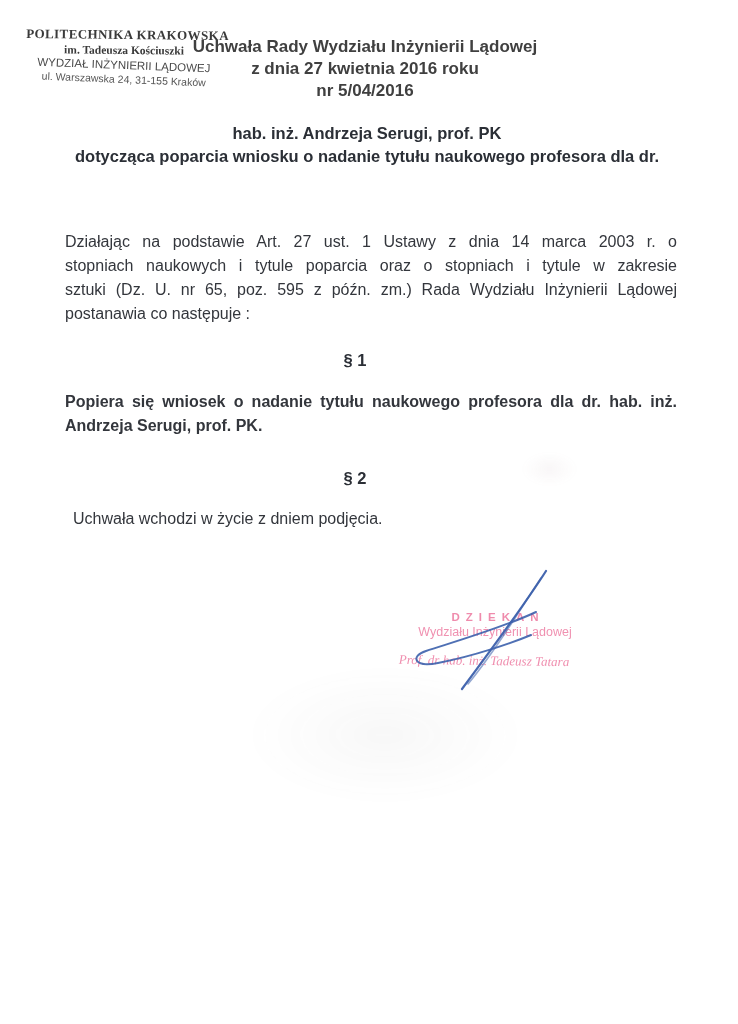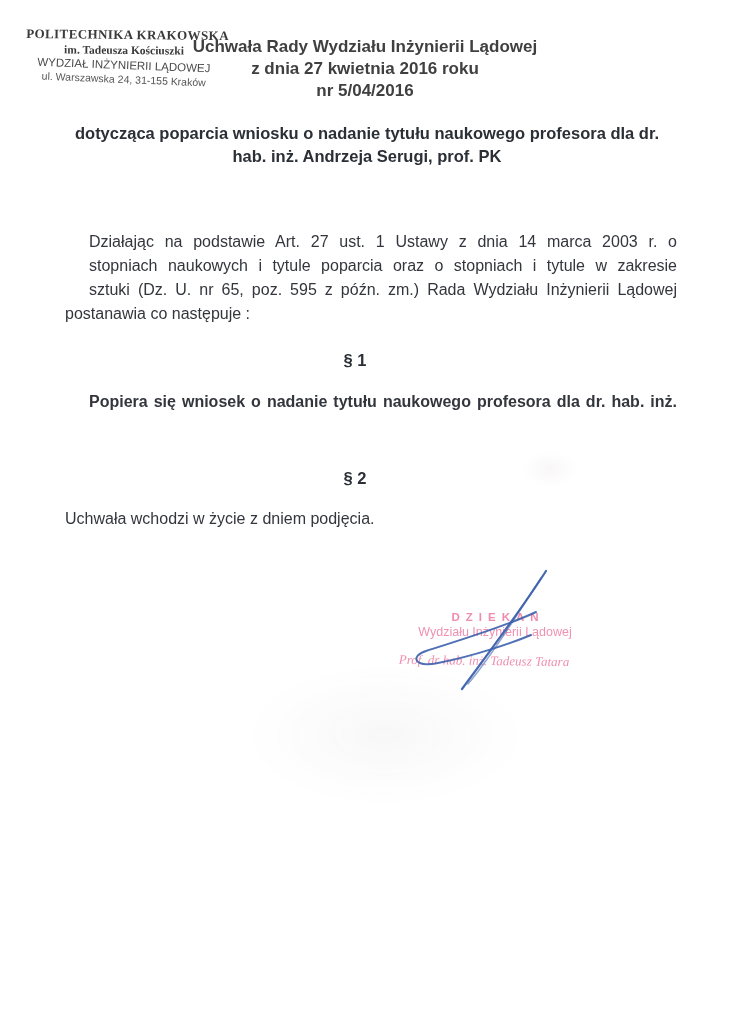--- a/index.html
+++ b/index.html
@@ -86,36 +86,36 @@
   
   .body-text {
     position: absolute;
     left: 65px;
     width: 612px;
     font-size: 16px;
     line-height: 24px;
     color: #33363c;
   }
   .preamble { top: 230px; }
-  .jl  { text-align: justify; text-align-last: justify; margin-left: 24px; }
+  .jl  { text-align: justify; text-align-last: justify; }
   .jll { text-align: left; }
 
   .sec-mark {
     position: absolute;
     left: 40px;
     width: 630px;
     text-align: center;
     font-weight: bold;
     font-size: 16.5px;
     color: #2b2f36;
   }
   .sec1-mark { top: 351px; }
   .sec1-text { top: 390px; font-weight: bold; }
   .sec2-mark { top: 469px; }
-  .sec2-text { top: 507px; }
+  .sec2-text { top: 507px; margin-left: 8px; }
 
   
   .dean-stamp {
     position: absolute;
     left: 372px;
     top: 611px;
     width: 246px;
     text-align: center;
     color: var(--stamp-pink, #ee82a6);
   }
@@ -191,34 +191,35 @@
     <div class="lh-address">ul. Warszawska 24, 31-155 Kraków</div>
   </div>
 
   <div class="title-block">
     <div>Uchwała Rady Wydziału Inżynierii Lądowej</div>
     <div>z dnia 27 kwietnia 2016 roku</div>
     <div>nr 5/04/2016</div>
   </div>
 
   <div class="subject-block">
+    <div>hab. inż. Andrzeja Serugi, prof. PK</div>
     <div>dotycząca poparcia wniosku o nadanie tytułu naukowego profesora dla dr.</div>
-    <div>hab. inż. Andrzeja Serugi, prof. PK</div>
   </div>
 
   <div class="body-text preamble">
     <div class="jl">Działając na podstawie  Art. 27 ust. 1 Ustawy z dnia 14 marca 2003 r. o</div>
     <div class="jl">stopniach naukowych i tytule poparcia oraz o stopniach i tytule w zakresie</div>
     <div class="jl">sztuki (Dz. U. nr 65, poz. 595 z późn. zm.) Rada Wydziału Inżynierii Lądowej</div>
     <div class="jll">postanawia co następuje :</div>
   </div>
 
   <div class="sec-mark sec1-mark">§ 1</div>
   <div class="body-text sec1-text">
     <div class="jl">Popiera się wniosek o nadanie tytułu naukowego profesora dla dr. hab. inż.</div>
+    <div class="jll">Andrzeja Serugi, prof. PK.</div>
   </div>
 
   <div class="sec-mark sec2-mark">§ 2</div>
   <div class="body-text sec2-text">
     <div class="jll">Uchwała wchodzi w życie z dniem podjęcia.</div>
   </div>
 
   <div class="dean-stamp">
     <div class="dean-role">DZIEKAN</div>
     <div class="dean-unit">Wydziału Inżynierii Lądowej</div>

